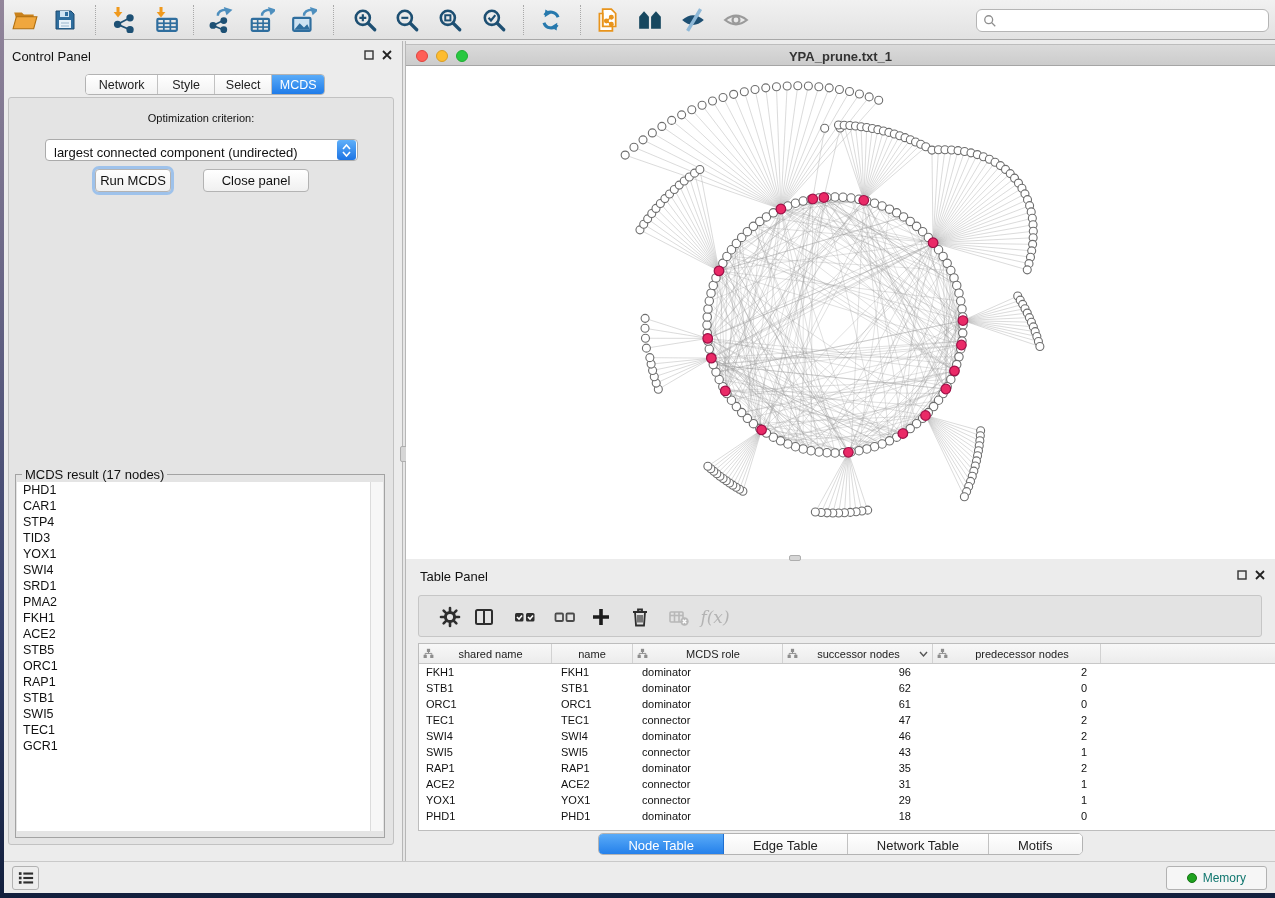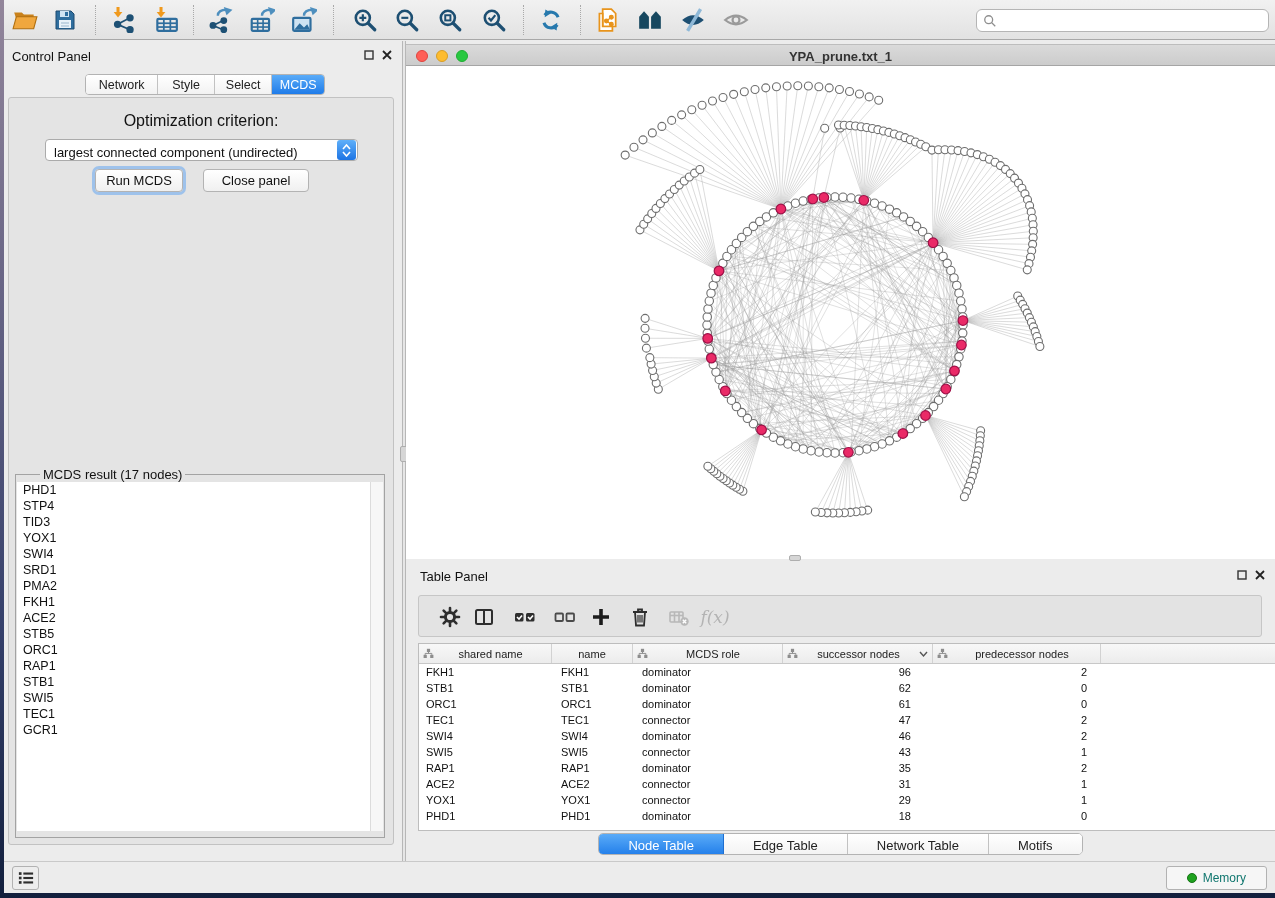--- a/index.html
+++ b/index.html
@@ -31,34 +31,34 @@
   .seg-bar { display:flex; border:1px solid #b3b3b3; border-radius:4px; overflow:hidden; background:#fff; height:21px; }
   .seg { display:flex; align-items:center; justify-content:center; font-size:12.5px; color:#222;
     border-right:1px solid #c2c2c2; background:linear-gradient(180deg,#ffffff,#f2f2f2); cursor:default; }
   .seg:last-child { border-right:none; }
   .seg.active { background:linear-gradient(180deg,#5aabf8,#1f7ce9); color:#fff; border-right-color:#1f6fd0; }
   #cp-tabs { position:absolute; left:81px; top:33px; width:240px; }
   #cp-tabs .seg:nth-child(1){width:73px;text-align:right;} #cp-tabs .seg:nth-child(2){width:57px;}
   #cp-tabs .seg:nth-child(3){width:58px;} #cp-tabs .seg:nth-child(4){width:52px;text-align:right;}
   #cp-content { position:absolute; left:4px; top:56px; width:386px; height:748px;
     background:#e4e4e4; border:1px solid #c2c2c2; border-radius:3px; }
-  #opt-label { position:absolute; left:0; top:14px; width:100%; text-align:center; font-size:16px; color:#111; }
+  #opt-label { position:absolute; left:0; top:14px; width:100%; text-align:center; font-size:11px; color:#111; }
   #opt-select { position:absolute; left:36px; top:41px; width:313px; height:22px; background:#fff;
     border:1px solid #abababa9; border:1px solid #ababab; border-radius:4px; display:flex; align-items:flex-end; }
   #opt-select .sel-text { flex:1; padding-left:8px; font-size:13px; color:#111; white-space:nowrap; overflow:hidden; }
   #opt-select .stepper { width:19px; height:20px; margin:0 1px; border-radius:3px;
     background:linear-gradient(180deg,#5fb0fa,#1d74e4); display:flex; flex-direction:column; align-items:center; justify-content:center; gap:1px; }
   .btn { position:absolute; height:23px; background:linear-gradient(180deg,#ffffff,#f0f0f0);
     border:1px solid #b3b3b3; border-radius:4px; font-size:13px; color:#111;
     display:flex; align-items:center; justify-content:center; cursor:default; }
-  #run-btn { left:86px; top:71px; width:88px; box-shadow:0 0 0 3px rgba(100,165,240,.55); }
+  #run-btn { left:86px; top:71px; width:76px; box-shadow:0 0 0 3px rgba(100,165,240,.55); }
   #close-panel-btn { left:194px; top:71px; width:106px; }
   #mcds-fieldset { position:absolute; left:6px; top:369px; width:370px; height:371px;
     border:1px solid #a3a3a3; background:transparent; }
-  #mcds-fieldset legend { font-size:13px; color:#111; margin-left:24px; padding:0 3px; }
+  #mcds-fieldset legend { font-size:13px; color:#111; margin-left:6px; padding:0 3px; }
   #mcds-list { position:relative; height:calc(100% - 6px); margin:0 1px 1px 1px; background:#fff; overflow:hidden; }
   .mcds-item { font-size:12.5px; line-height:16px; padding-left:6px; color:#111; }
   #mcds-scroll { position:absolute; right:0; top:0; bottom:0; width:13px; background:#f7f7f7; border-left:1px solid #dcdcdc; }
 
   
   #v-split { position:absolute; left:398px; top:41px; width:4px; height:820px; background:#e6e6e6;
     border-left:1px solid #b7b7b7; border-right:1px solid #b7b7b7; }
   #v-split .grip { position:absolute; left:-3px; top:405px; width:9px; height:16px; background:#d6d6d6;
     border:1px solid #aeaeae; border-radius:2px; }
   #h-split { position:absolute; left:402px; top:559px; width:869px; height:4px; background:#ececec; }
@@ -317,20 +317,21 @@
               <path d="M1 1l3.5 4L8 1" fill="none" stroke="#fff" stroke-width="1.6"></path>
             </svg>
         </span>
       </div>
       <div class="btn" id="run-btn">Run MCDS</div>
       <div class="btn" id="close-panel-btn">Close panel</div>
       <fieldset id="mcds-fieldset">
         <legend>MCDS result (17 nodes)</legend>
         <div id="mcds-list">
           <div class="mcds-item">PHD1</div>
+            <div class="mcds-item">CAR1</div>
             <div class="mcds-item">STP4</div>
             <div class="mcds-item">TID3</div>
             <div class="mcds-item">YOX1</div>
             <div class="mcds-item">SWI4</div>
             <div class="mcds-item">SRD1</div>
             <div class="mcds-item">PMA2</div>
             <div class="mcds-item">FKH1</div>
             <div class="mcds-item">ACE2</div>
             <div class="mcds-item">STB5</div>
             <div class="mcds-item">ORC1</div>

